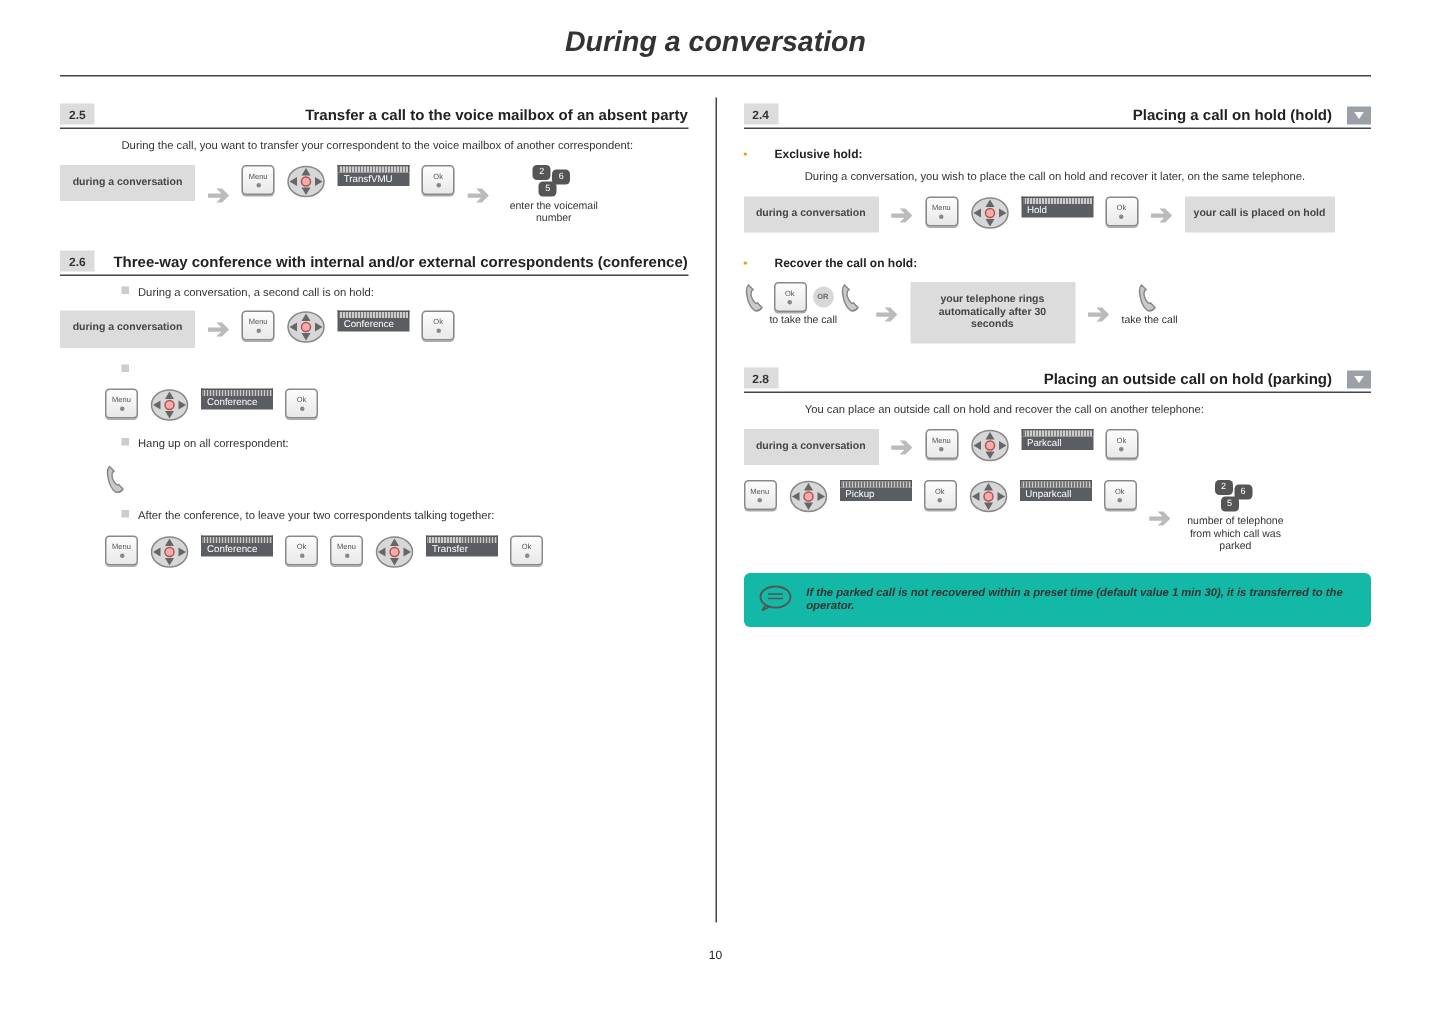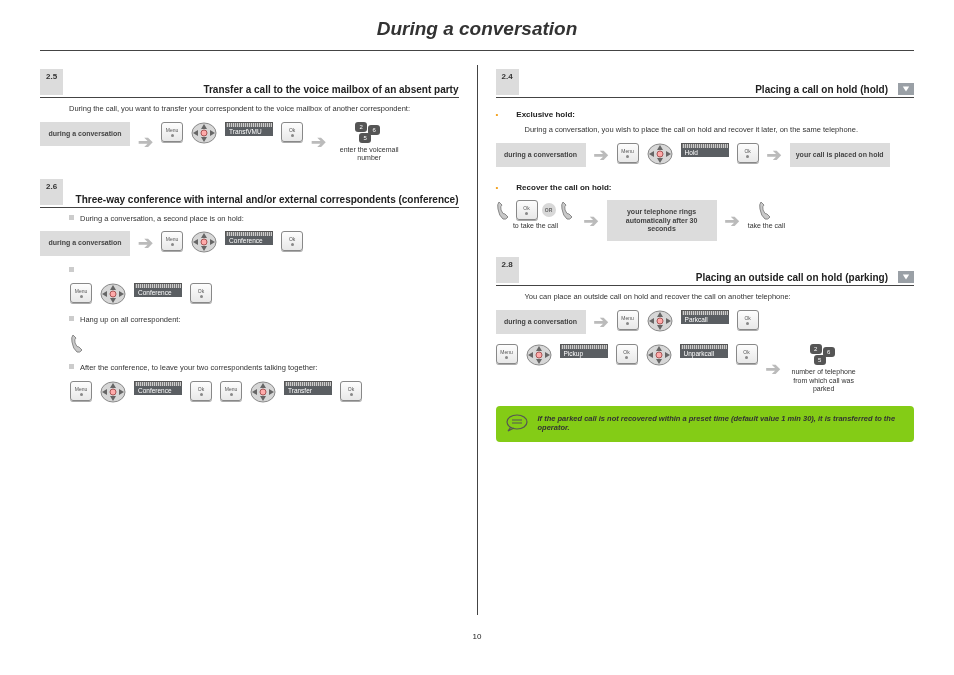--- a/index.html
+++ b/index.html
@@ -50,21 +50,21 @@
     display: flex;
     align-items: flex-end;
     border-bottom: 1px solid #444;
     padding-bottom: 2px;
     gap: 10px;
     margin-bottom: 6px;
   }
   .sec-num-box {
     background: #dcdcdc;
     font-weight: bold;
-    padding: 2px 6px 12px;
+    padding: 2px 6px 0;
     font-size: 8px;
     color: #333;
     line-height: 1.5;
   }
   .sec-title {
     font-weight: bold;
     font-size: 10px;
     flex: 1;
     text-align: right;
   }
@@ -72,21 +72,21 @@
     width: 16px;
     height: 12px;
     background: #9aa0a6;
     display: flex;
     align-items: center;
     justify-content: center;
   }
   .sec-arrow svg { width: 8px; height: 8px; fill: #fff; }
   .body-text {
     font-size: 7.5px;
-    margin: 4px 0 8px;
+    margin: 4px 12px 8px;
     color: #333;
     line-height: 1.3;
     padding-left: 29px;
   }
   .sub-bold { font-weight: bold; font-size: 8px; margin: 6px 16px 2px; display: inline-block; }
   .dot { color: #f39c12; font-size: 8px; margin-right: 2px; }
   .bullet-sq {
     display: inline-block;
     width: 5px; height: 5px;
     background: #ccc;
@@ -162,21 +162,21 @@
     font-size: 7px; text-align: center; color: #333; line-height: 1.2;
     max-width: 70px;
   }
   .step-col { display: flex; flex-direction: column; align-items: center; gap: 2px; }
   .or-badge {
     width: 14px;height:14px;border-radius:50%;background:#d8d8d8;
     font-size:5px;color:#666;display:flex;align-items:center;justify-content:center;
     font-weight:bold;
   }
   .tip-box {
-    background: #84cc16;
+    background: #14b8a6;
     border-radius: 4px;
     padding: 8px 10px;
     display: flex;
     gap: 10px;
     align-items: flex-start;
     margin-top: 12px;
   }
   .tip-bubble { flex:0 0 22px; }
   .tip-text { font-size: 7.5px; font-style: italic; font-weight: bold; color:#333; line-height:1.25;}
   .page-num {
@@ -243,21 +243,21 @@
         </div>
       </div>
     </div>
 
     <div class="section">
       <div class="sec-head">
         <div class="sec-num-box">2.6</div>
         <div class="sec-title">Three-way conference with internal and/or external correspondents (conference)</div>
       </div>
 
-      <div class="body-text"><span class="bullet-sq"></span><span>During a conversation, a second place is on hold:</span></div>
+      <div class="body-text"><span class="bullet-sq"></span><span>During a conversation, a second call is on hold:</span></div>
       <div class="step-row">
         <div class="grey-box" style="width:90px">during a conversation</div>
         <span class="arrow">➔</span>
         <div class="key">
             <span>Menu</span>
             <span class="key-dot"></span>
           </div>
         <div class="nav-4way"><svg viewBox="0 0 26 22">
               <ellipse cx="13" cy="11" rx="12" ry="10" fill="#d7d7d7" stroke="#888"></ellipse>
               <polygon points="13,2 16,7 10,7" fill="#666"></polygon>

